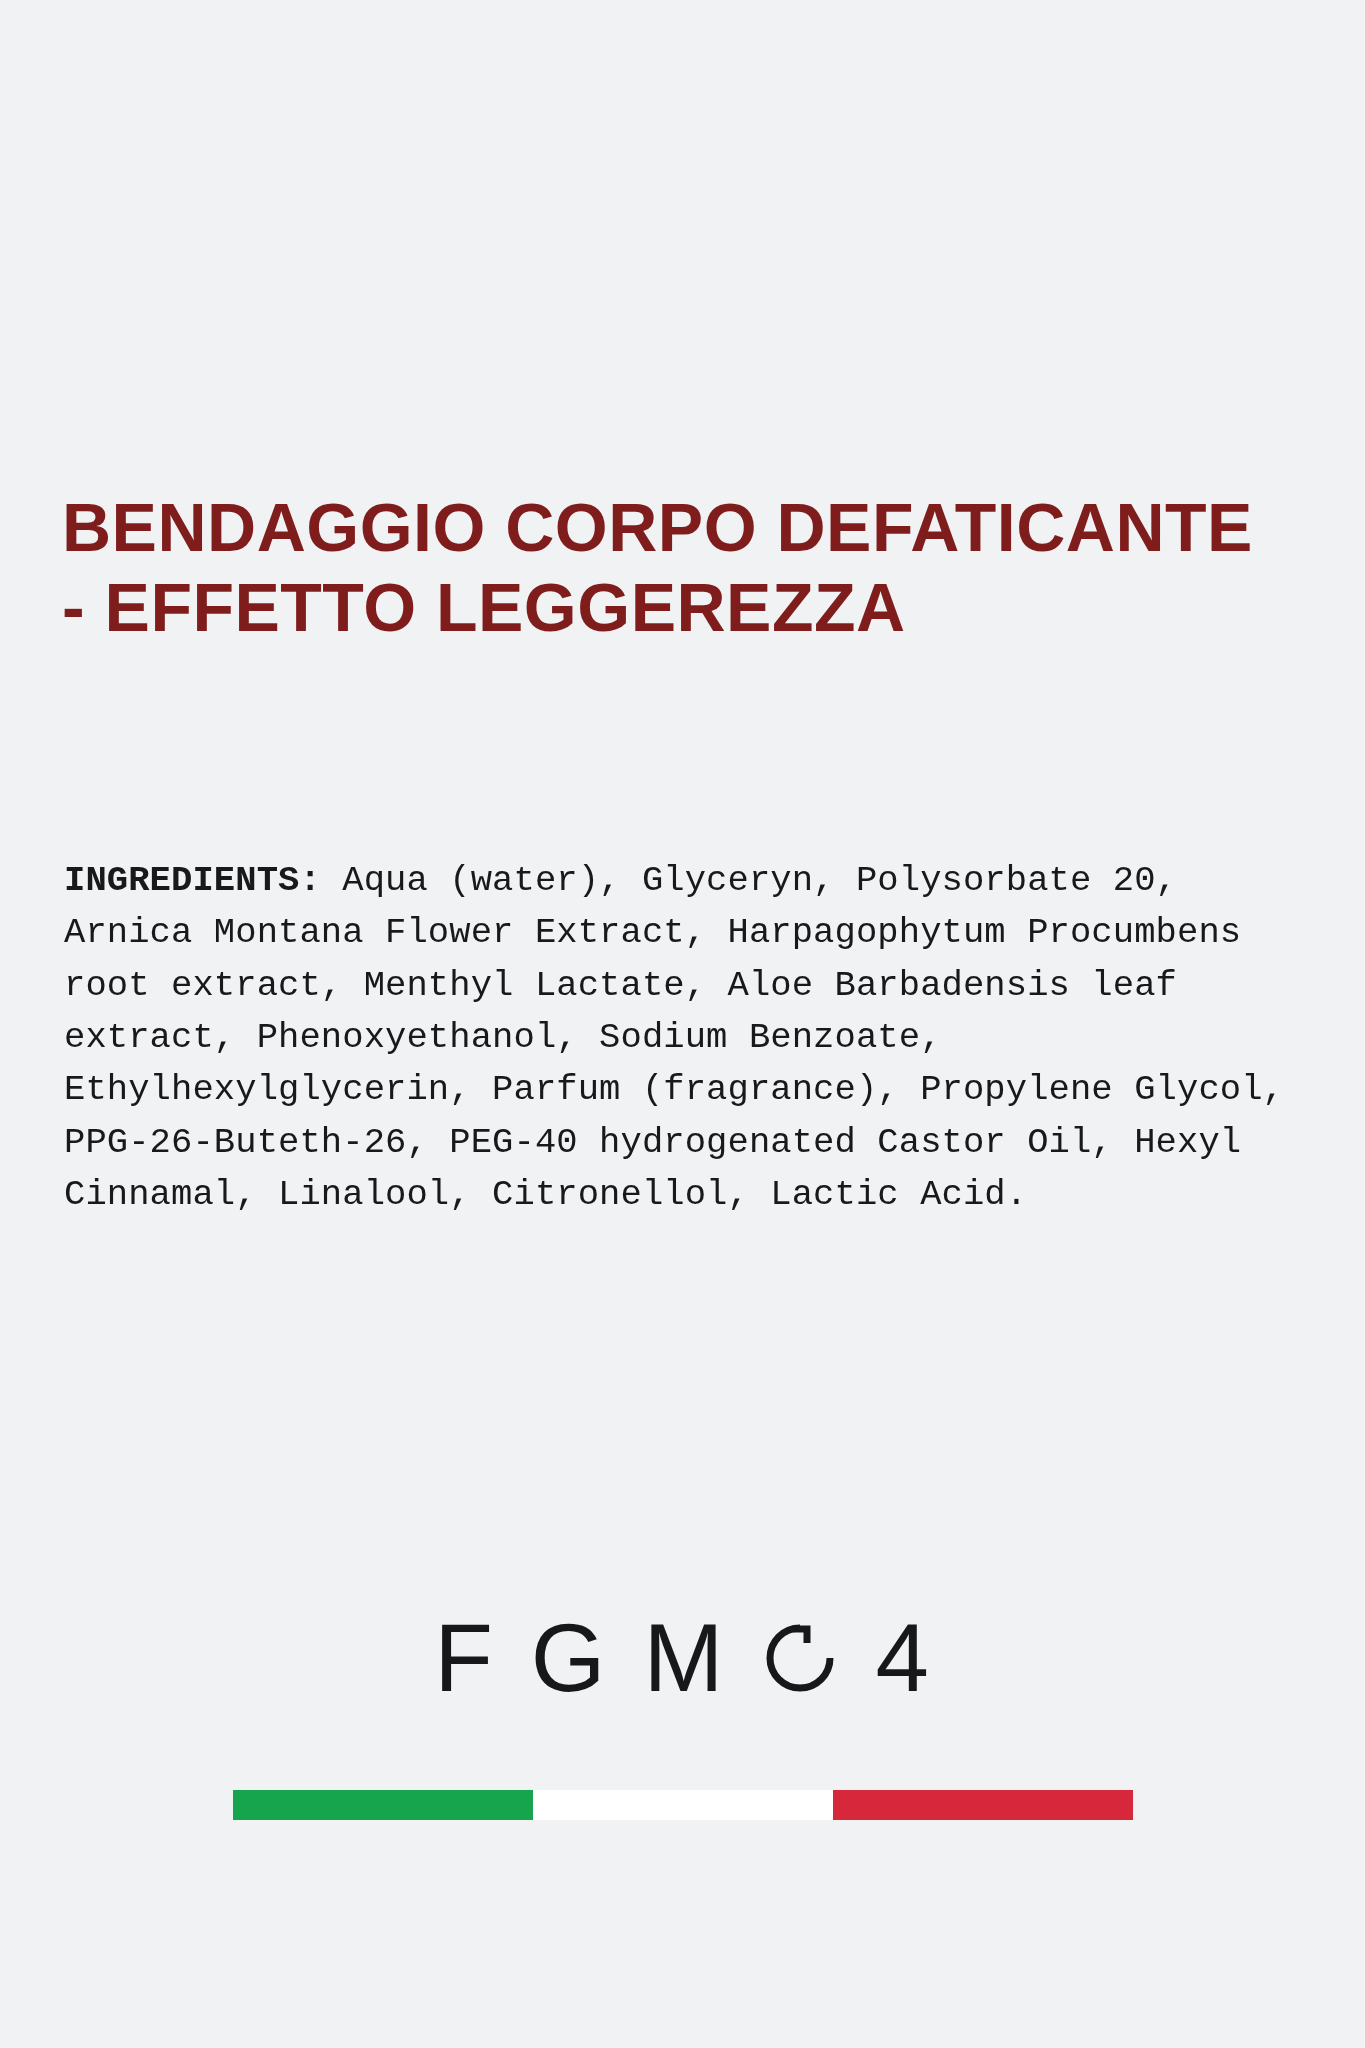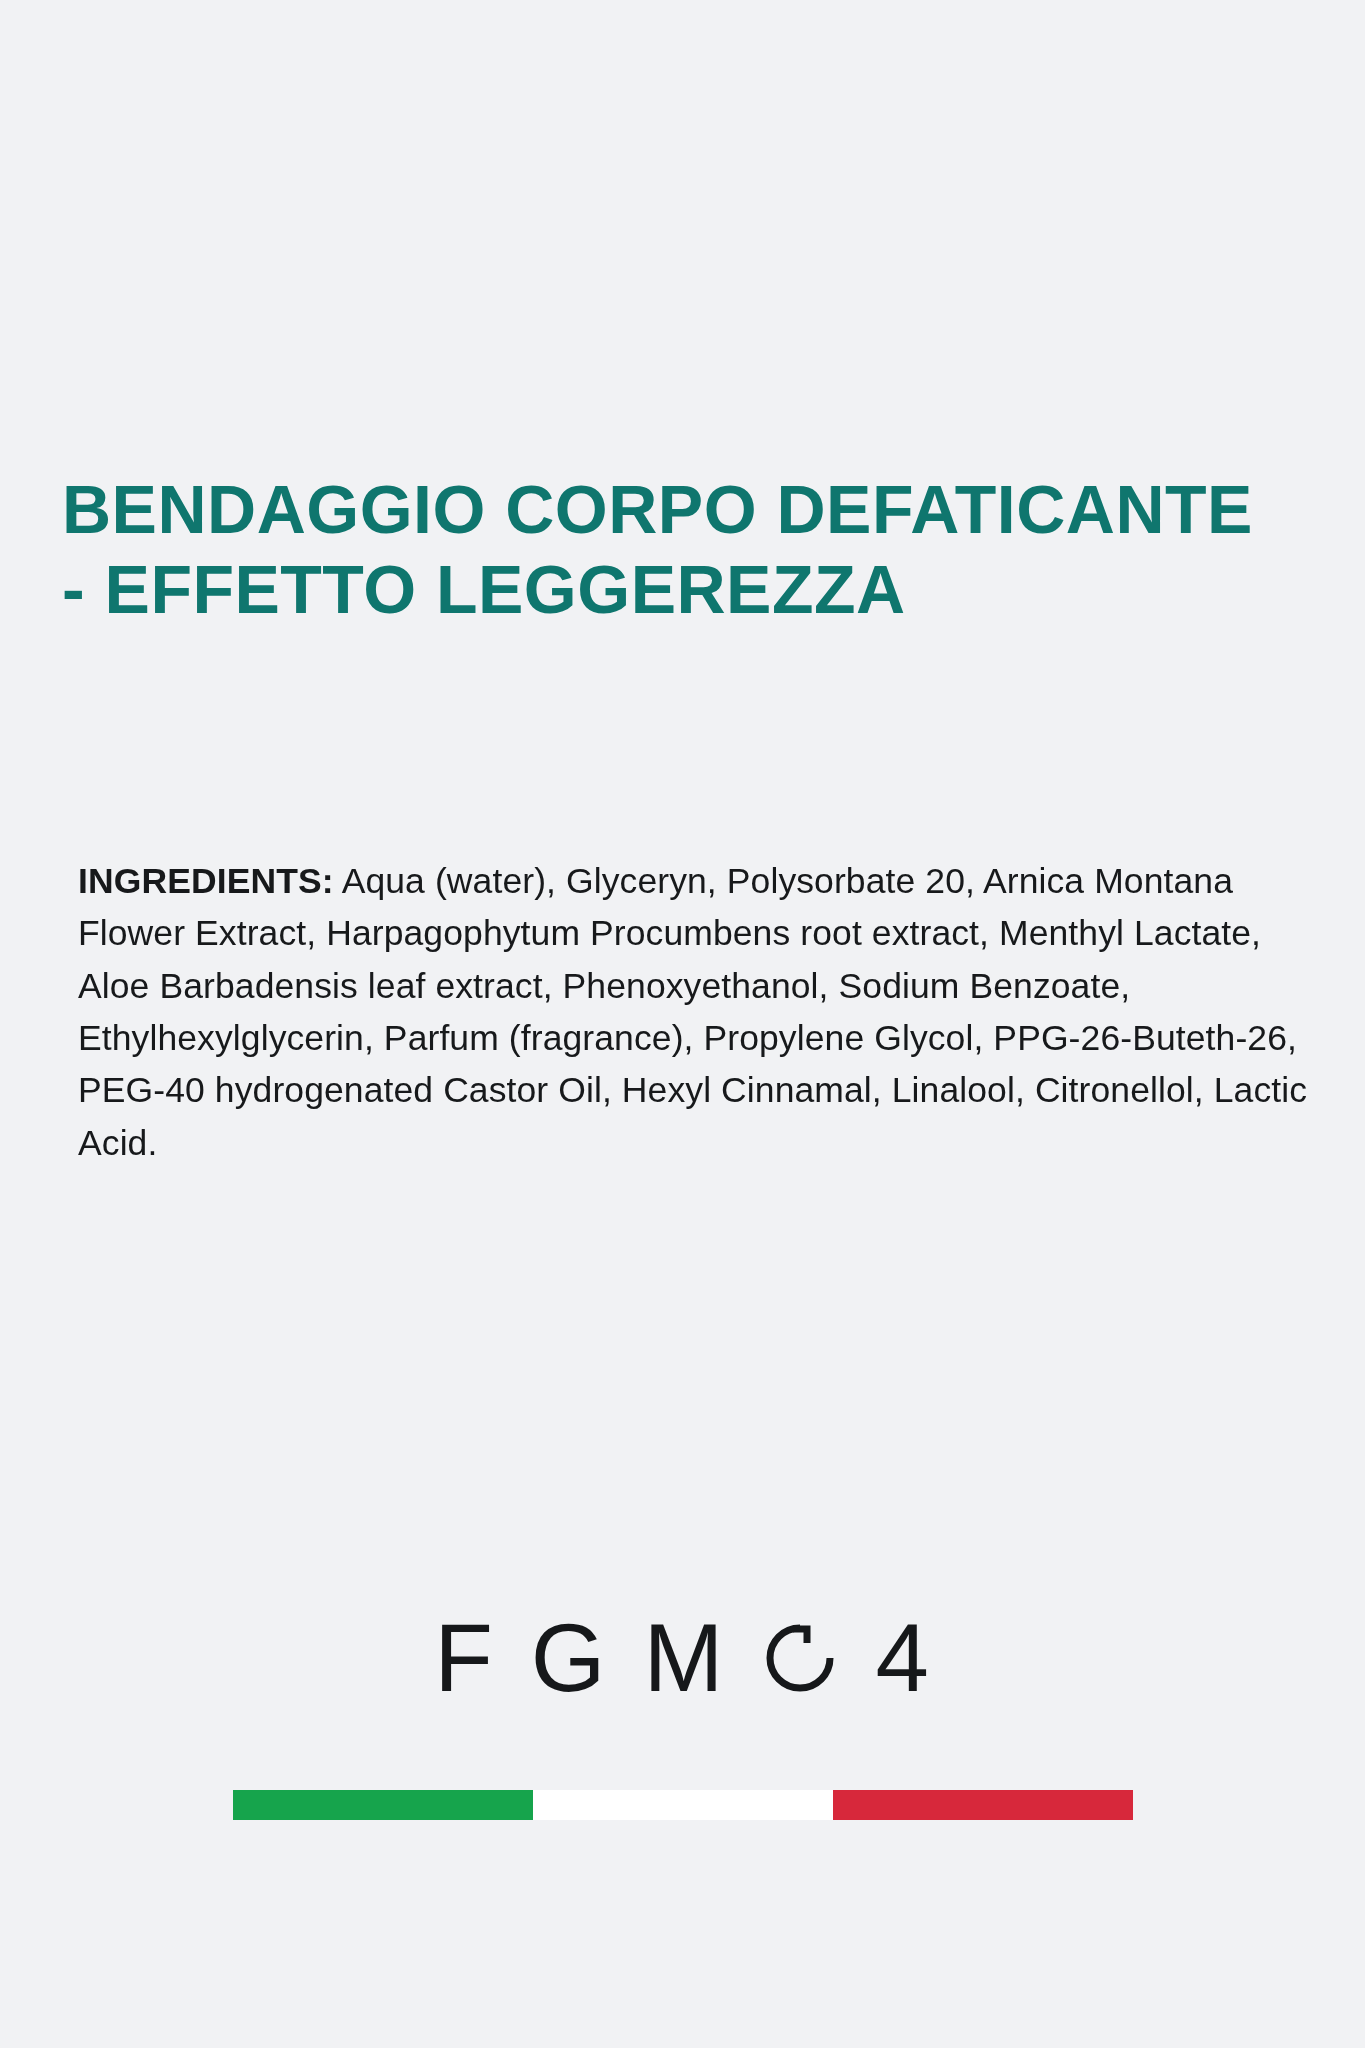--- a/index.html
+++ b/index.html
@@ -17,38 +17,38 @@
   .page {
     position: relative;
     width: 1365px;
     height: 2048px;
     box-sizing: border-box;
     padding: 0 62px;
   }
   .title {
     position: absolute;
     left: 62px;
-    top: 469px;
+    top: 487px;
     width: 1200px;
     margin: 0;
     font-family: "Liberation Sans", sans-serif;
     font-weight: bold;
     font-size: 68px;
     line-height: 1.18;
     letter-spacing: 0.5px;
-    color: #0f766e;
+    color: #7f1d1d;
     text-transform: uppercase;
   }
   .ingredients {
     position: absolute;
-    left: 78px;
+    left: 64px;
     top: 855px;
     width: 1255px;
     margin: 0;
-    font-family: Liberation Sans, sans-serif;
+    font-family: Liberation Mono, monospace;
     font-size: 35.5px;
     line-height: 1.475;
     color: #17191b;
     letter-spacing: 0.1px;
   }
   .ingredients .lead {
     font-weight: bold;
   }
   .logo-wrap {
     position: absolute;

